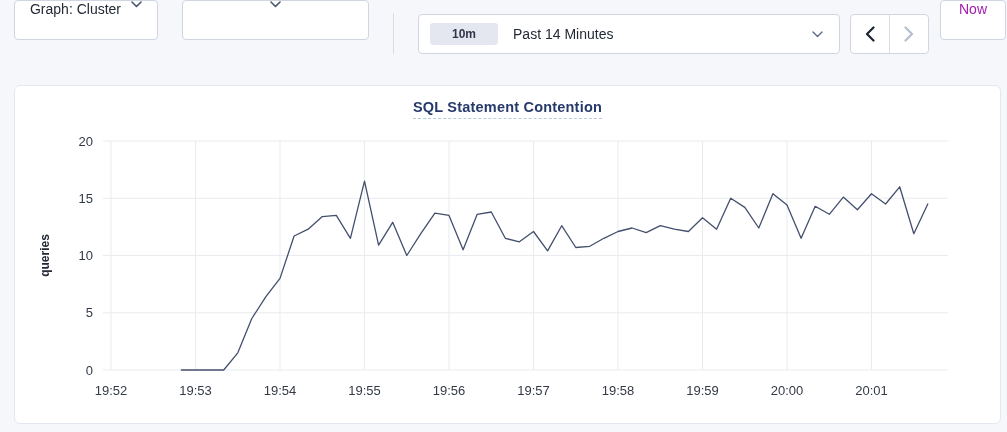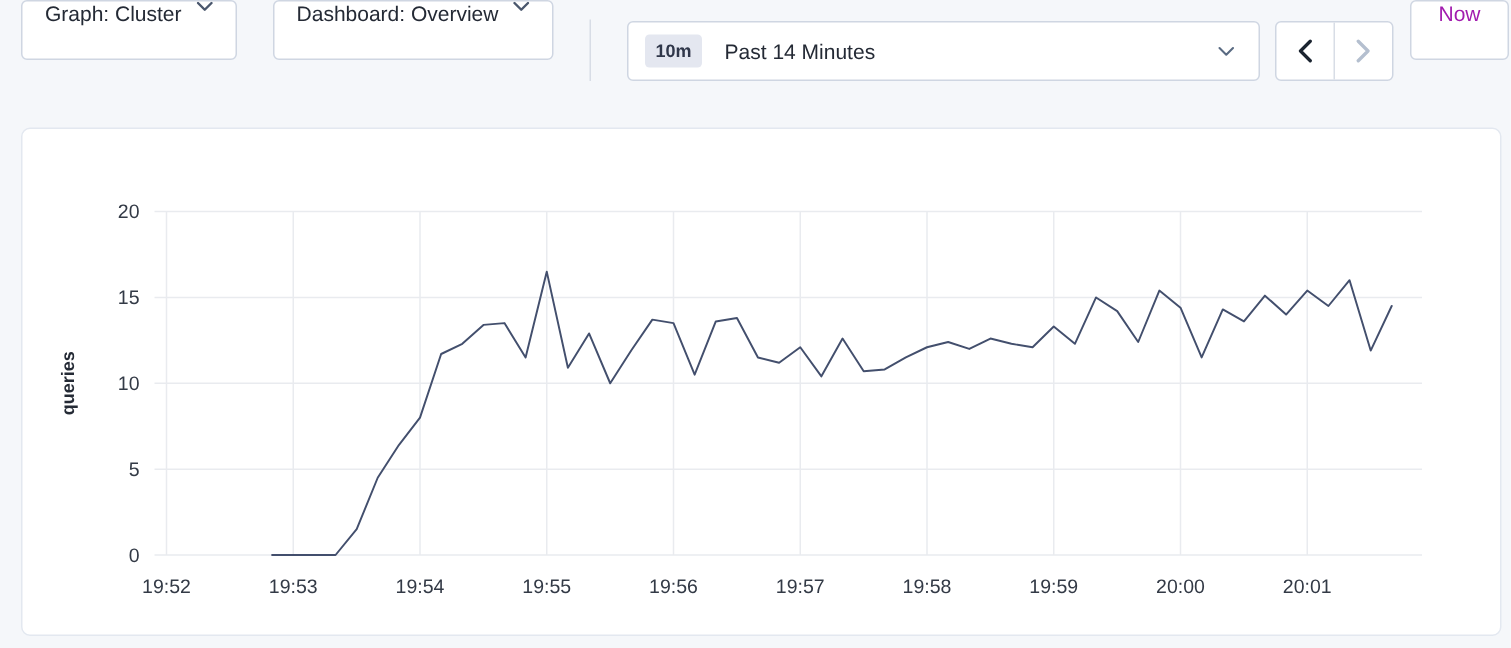--- a/index.html
+++ b/index.html
@@ -22,21 +22,21 @@
     background: #d8dde6;
   }
   .time-selector {
     position: absolute; left: 418px; top: 14px; width: 422px; height: 40px;
     background: #fff; border: 1px solid #cfd6e2; border-radius: 4px;
     display: flex; align-items: center; padding: 0 16px 0 11px;
     font-size: 14px; color: #242a35; cursor: pointer;
   }
   .time-badge {
     background: #e4e7f0; color: #30374a; font-weight: bold; font-size: 12px;
-    border-radius: 3px; padding: 5px 7px; margin-right: 15px; line-height: 1;
+    border-radius: 3px; padding: 5px 22px; margin-right: 15px; line-height: 1;
   }
   .time-selector .chev { margin-left: auto; }
   .arrow-group {
     position: absolute; left: 850px; top: 14px; width: 79px; height: 40px;
     background: #fff; border: 1px solid #cfd6e2; border-radius: 4px;
     display: flex;
   }
   .arrow-cell { flex: 1; display: flex; align-items: center; justify-content: center; cursor: pointer; }
   .arrow-cell.first { border-right: 1px solid #d8dde6; }
   #btn-now {
@@ -60,21 +60,20 @@
 <body>
 
 <div class="btn" id="btn-graph">
   <span>Graph: Cluster</span>
   <svg class="chev" width="11" height="7" viewBox="0 0 11 7">
       <path d="M1 1l4.5 4.5L10 1" fill="none" stroke="#4a576d" stroke-width="1.6" stroke-linecap="round" stroke-linejoin="round"></path>
     </svg>
 </div>
 
 <div class="btn" id="btn-dashboard">
-  <span>Dashboard: Overview</span>
   <svg class="chev" width="11" height="7" viewBox="0 0 11 7">
       <path d="M1 1l4.5 4.5L10 1" fill="none" stroke="#4a576d" stroke-width="1.6" stroke-linecap="round" stroke-linejoin="round"></path>
     </svg>
 </div>
 
 <div class="toolbar-divider"></div>
 
 <div class="time-selector">
   <span class="time-badge">10m</span>
   <span>Past 14 Minutes</span>
@@ -94,20 +93,23 @@
         <path d="M1.5 1.5L8 8l-6.5 6.5" fill="none" stroke="#b4bfcf" stroke-width="2.2" stroke-linecap="round" stroke-linejoin="round"></path>
       </svg>
   </div>
 </div>
 
 <div class="btn" id="btn-now" aria-disabled="true">
   <span>Now</span>
 </div>
 
 <div class="panel">
+  <div class="panel-title-row">
+    <span class="panel-title">SQL Statement Contention</span>
+  </div>
   <svg id="chart-svg" width="985" height="290" viewBox="0 0 985 290">
       <line x1="88" x2="933" y1="244" y2="244" stroke="#e9ebef" stroke-width="1"></line>
       <text x="78" y="248.5" text-anchor="end" class="tick-label">0</text>
       <line x1="88" x2="933" y1="186.75" y2="186.75" stroke="#e9ebef" stroke-width="1"></line>
       <text x="78" y="191.25" text-anchor="end" class="tick-label">5</text>
       <line x1="88" x2="933" y1="129.5" y2="129.5" stroke="#e9ebef" stroke-width="1"></line>
       <text x="78" y="134" text-anchor="end" class="tick-label">10</text>
       <line x1="88" x2="933" y1="72.25" y2="72.25" stroke="#e9ebef" stroke-width="1"></line>
       <text x="78" y="76.75" text-anchor="end" class="tick-label">15</text>
       <line x1="88" x2="933" y1="15" y2="15" stroke="#e9ebef" stroke-width="1"></line>

